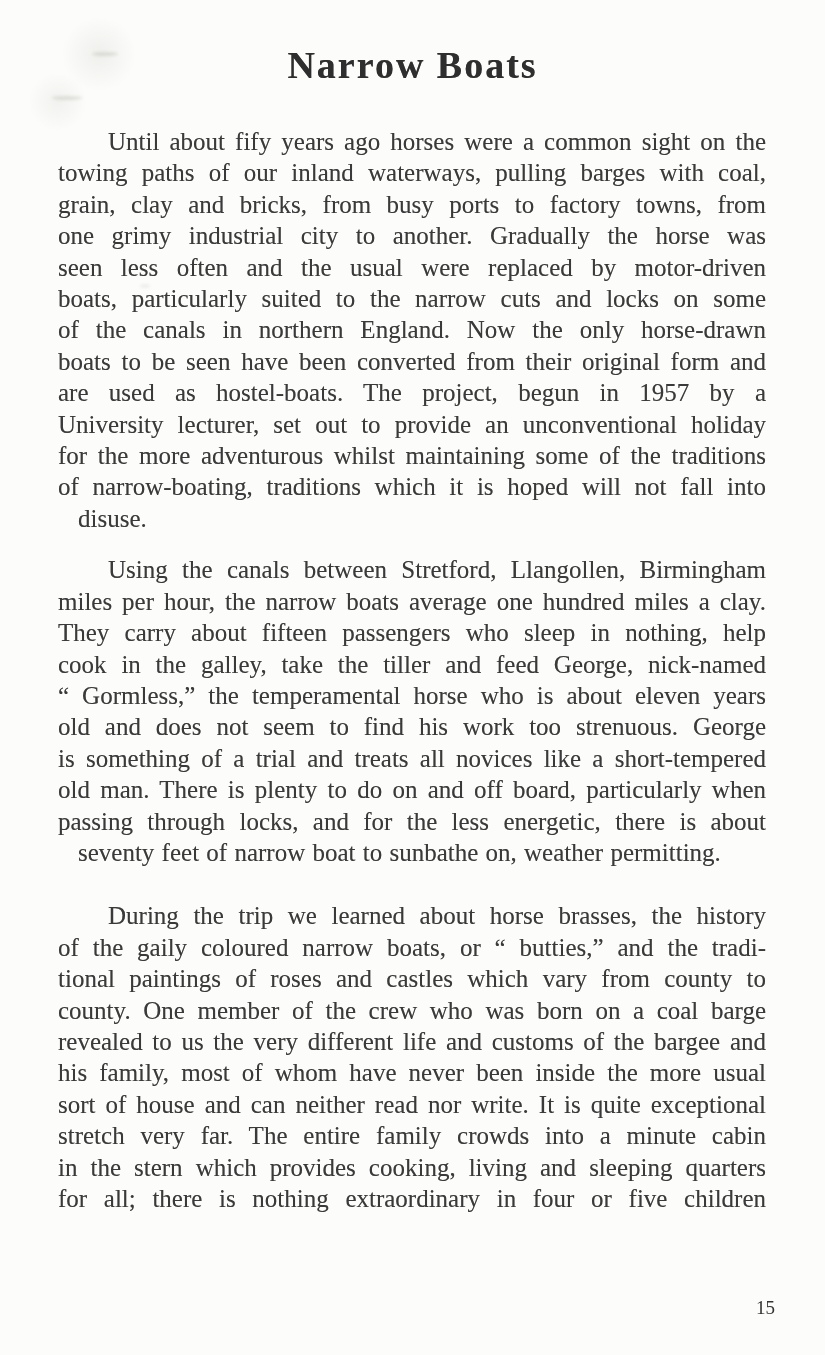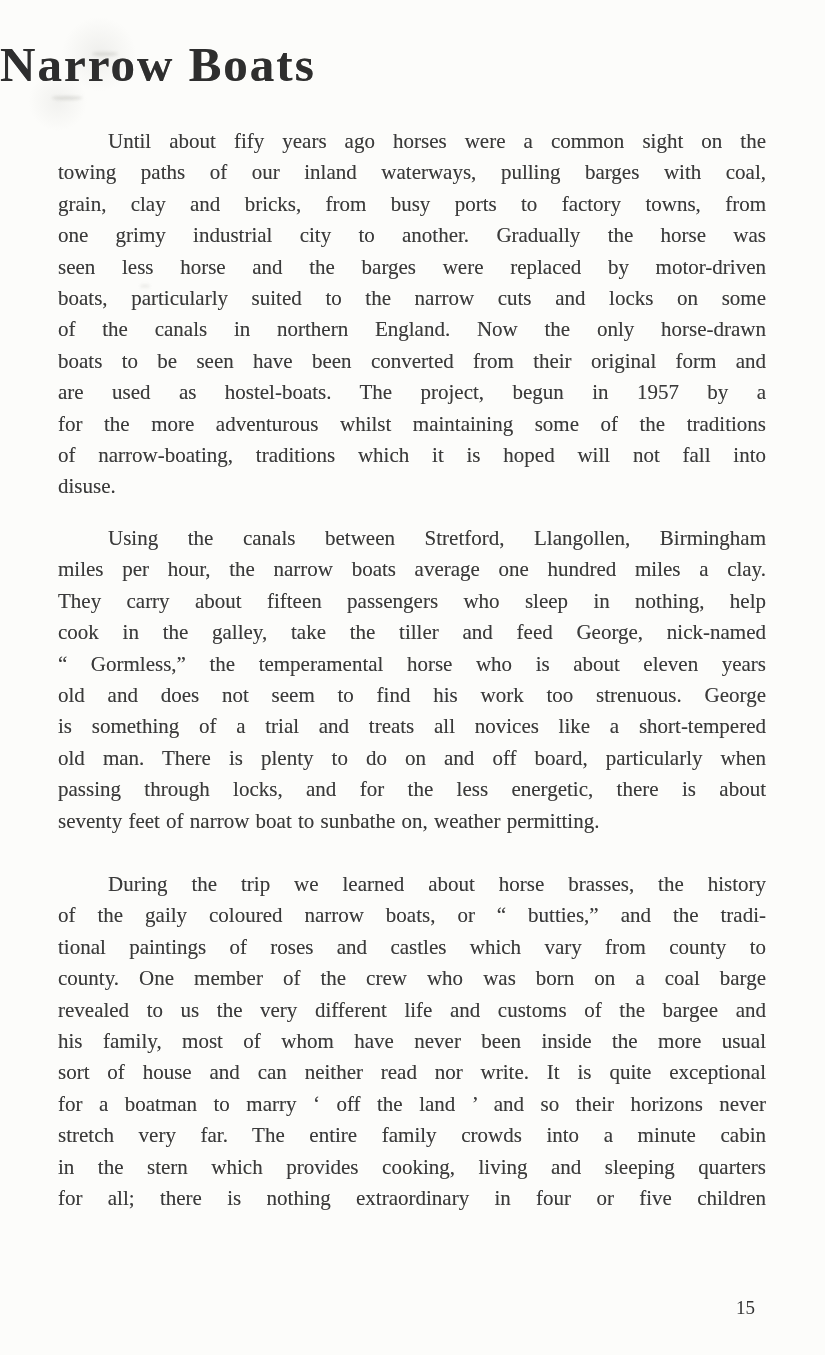--- a/index.html
+++ b/index.html
@@ -12,50 +12,51 @@
     background: #fcfcfa;
     background-image:
       radial-gradient(circle at 12% 4%, rgba(180,180,175,0.18) 0, rgba(180,180,175,0) 2.5%),
       radial-gradient(circle at 7% 7.5%, rgba(180,180,175,0.15) 0, rgba(180,180,175,0) 2%);
     font-family: "Liberation Serif", "DejaVu Serif", serif;
     color: #3a3a3a;
     overflow: hidden;
   }
   .title {
     padding-top: 42px;
-    font-size: 49px;
+    text-align: center;
+    font-size: 38px;
     line-height: 46px;
     font-weight: 700;
     letter-spacing: 2px;
     color: #2e2e2e;
     text-shadow: 0 0 0.6px rgba(46,46,46,0.55);
   }
   .text-col {
     position: absolute;
     left: 58px;
     top: 126px;
     width: 708px;
   }
   .para { margin: 0; }
   .para + .para { margin-top: 20px; }
   .para:nth-child(3) { margin-top: 32px; }
   .line {
-    font-size: 21px;
+    font-size: 25px;
     line-height: 31.4px;
     text-align: justify;
     text-align-last: justify;
     word-spacing: 1px;
     color: #3a3a3a;
     text-shadow: 0 0 0.5px rgba(58,58,58,0.4);
   }
   .line.first { text-indent: 50px; }
-  .line.lastline { text-align-last: left; }
+  .line.lastline { text-align-last: left; margin-left: 20px; }
   .page-number {
     position: absolute;
-    right: 70px;
+    right: 50px;
     bottom: 36px;
     font-size: 19px;
     color: #333333;
   }
   .scan-artifact {
     position: absolute;
     background: rgba(150,150,145,0.25);
     border-radius: 50%;
     filter: blur(1.5px);
   }
@@ -72,25 +73,26 @@
   <div class="scan-artifact artifact-3"></div>
 
   <h1 class="title">Narrow Boats</h1>
 
   <div class="text-col" id="text-col">
       <div class="para">
         <div class="line first">Until about fify years ago horses were a common sight on the</div>
         <div class="line">towing paths of our inland waterways, pulling barges with coal,</div>
         <div class="line">grain, clay and bricks, from busy ports to factory towns, from</div>
         <div class="line">one grimy industrial city to another.  Gradually the horse was</div>
-        <div class="line">seen less horse and the barges were replaced by motor-driven</div>
+        <div class="line">seen less often and the usual were replaced by motor-driven</div>
         <div class="line">boats, particularly suited to the narrow cuts and locks on some</div>
         <div class="line">of the canals in northern England.  Now the only horse-drawn</div>
         <div class="line">boats to be seen have been converted from their original form and</div>
         <div class="line">are used as hostel-boats.  The project, begun in 1957 by a</div>
+        <div class="line">University lecturer, set out to provide an unconventional holiday</div>
         <div class="line">for the more adventurous whilst maintaining some of the traditions</div>
         <div class="line">of narrow-boating, traditions which it is hoped will not fall into</div>
         <div class="line lastline">disuse.</div>
       </div>
       <div class="para">
         <div class="line first">Using the canals between Stretford, Llangollen, Birmingham</div>
         <div class="line">miles per hour, the narrow boats average one hundred miles a clay.</div>
         <div class="line">They carry about fifteen passengers who sleep in nothing, help</div>
         <div class="line">cook in the galley, take the tiller and feed George, nick-named</div>
         <div class="line">“ Gormless,” the temperamental horse who is about eleven years</div>
@@ -101,21 +103,20 @@
         <div class="line lastline">seventy feet of narrow boat to sunbathe on, weather permitting.</div>
       </div>
       <div class="para">
         <div class="line first">During the trip we learned about horse brasses, the history</div>
         <div class="line">of the gaily coloured narrow boats, or “ butties,” and the tradi-</div>
         <div class="line">tional paintings of roses and castles which vary from county to</div>
         <div class="line">county.  One member of the crew who was born on a coal barge</div>
         <div class="line">revealed to us the very different life and customs of the bargee and</div>
         <div class="line">his family, most of whom have never been inside the more usual</div>
         <div class="line">sort of house and can neither read nor write.  It is quite exceptional</div>
-        <div class="line">for a boatman to marry ‘ off the land ’ and so their horizons never</div>
         <div class="line">stretch very far.  The entire family crowds into a minute cabin</div>
         <div class="line">in the stern which provides cooking, living and sleeping quarters</div>
         <div class="line">for all; there is nothing extraordinary in four or five children</div>
       </div>
     </div>
 
   <div class="page-number">15</div>
 </div>
 
 </body></html>

